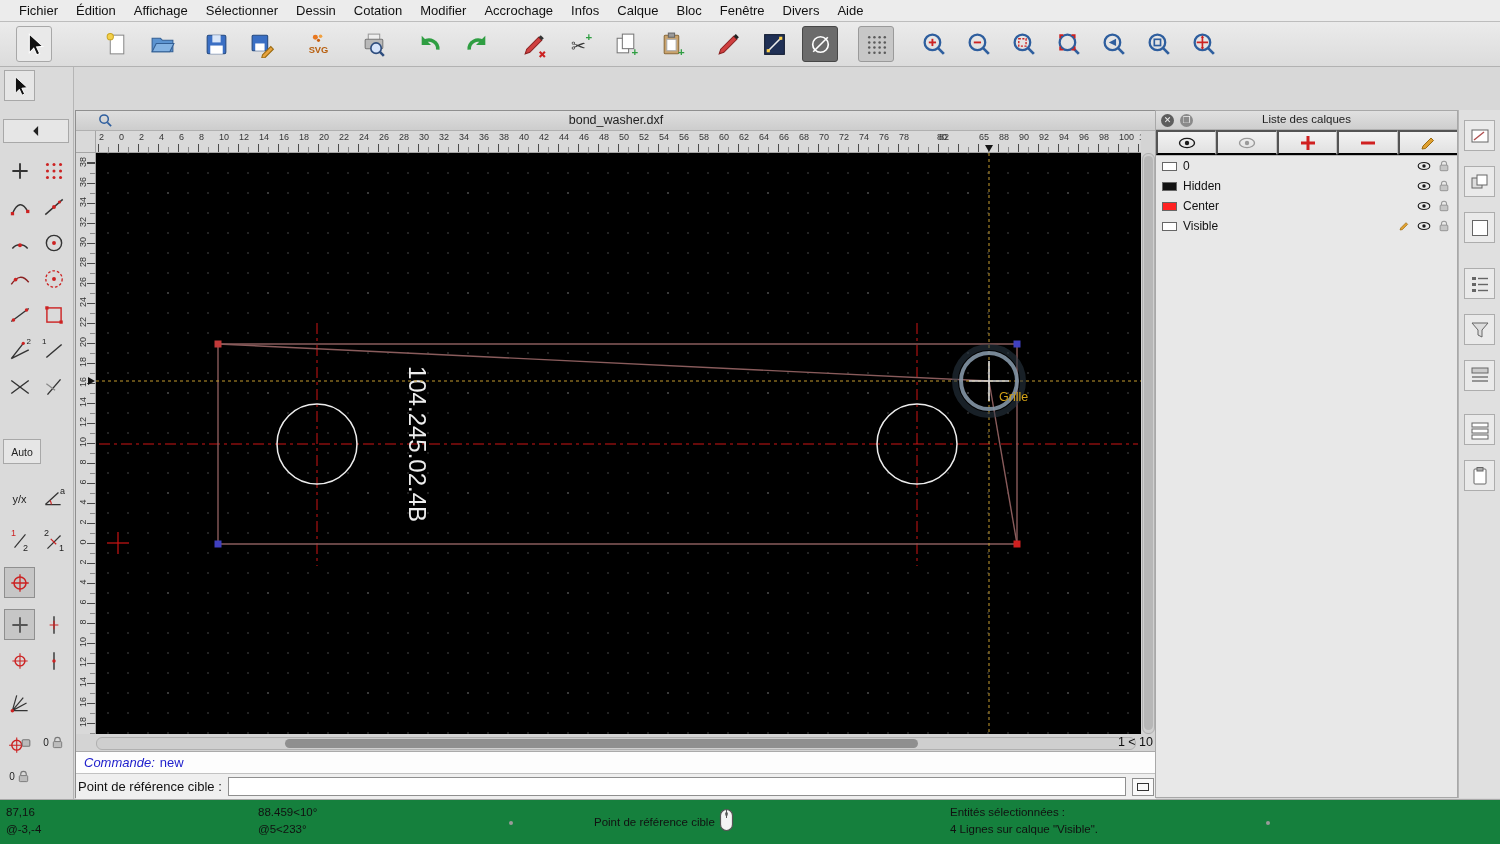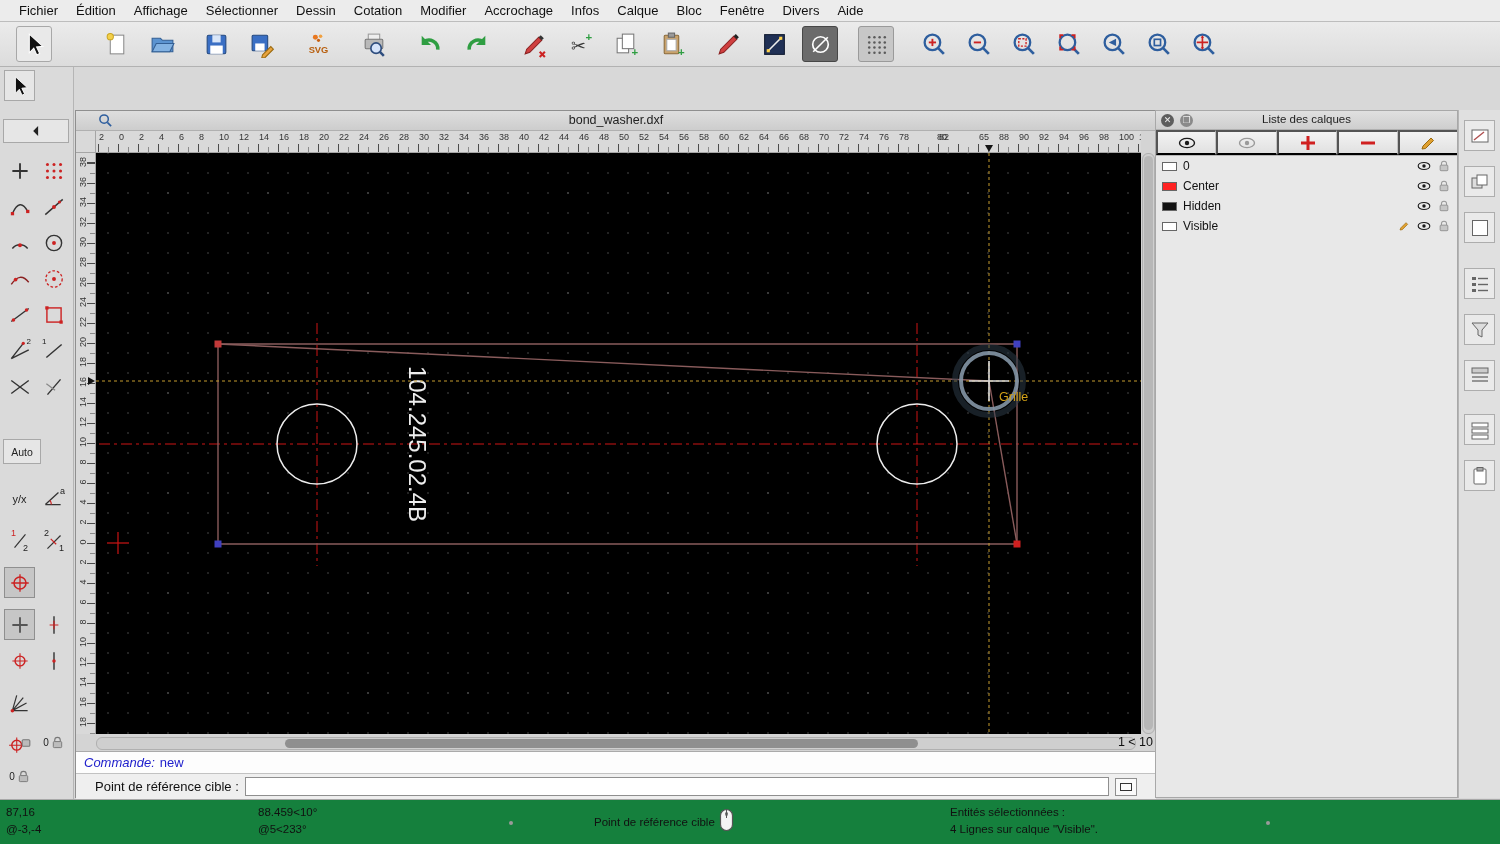--- a/index.html
+++ b/index.html
@@ -43,21 +43,21 @@
     background-image:radial-gradient(circle,#3b3b3b 1.1px,transparent 1.5px),radial-gradient(circle,#232323 0.9px,transparent 1.2px);
     background-size:100px 100px,20px 20px;background-position:22px 90px,2px 10px}
   .draw svg{position:absolute;left:0;top:0}
   .vscroll{position:absolute;left:1066px;top:42px;width:13px;height:581px;background:#cfcfcf;border:1px solid #b0b0b0;border-radius:6px}
   .vscroll .thumb{position:absolute;left:1px;top:2px;width:9px;height:574px;background:#b7b7b7;border-radius:5px}
   .hscroll{position:absolute;left:20px;top:626px;width:1040px;height:13px;background:#cfcfcf;border:1px solid #b0b0b0;border-radius:6px}
   .hscroll .thumb{position:absolute;left:188px;top:1px;width:633px;height:9px;background:#8f8f8f;border-radius:5px}
   .zoomind{position:absolute;right:3px;top:624px;width:76px;text-align:right;font-size:12.5px;color:#111}
   .cmd-history{position:absolute;left:0;top:640px;width:100%;height:22px;background:#fdfdfd;border-top:1px solid #aaa;display:flex;align-items:center;padding-left:8px;color:#2020cc}
   .cmd-history .lbl{font-style:italic;margin-right:5px}
-  .cmd-row{position:absolute;left:0;top:662px;width:100%;height:26px;background:#efefef;border-top:1px solid #c2c2c2;display:flex;align-items:center;padding:0 19px;gap:6px}
+  .cmd-row{position:absolute;left:0;top:662px;width:100%;height:26px;background:#efefef;border-top:1px solid #c2c2c2;display:flex;align-items:center;padding:0 2px;gap:6px}
   .cmd-row label{font-size:13px;white-space:nowrap}
   .cmd-row input{flex:1;height:19px;border:1px solid #8f8f8f;background:#fff;font-size:12px;padding:0 4px}
   .cmd-row .cmdbtn{width:22px;height:18px;border:1px solid #8f8f8f;background:#fafafa;display:flex;align-items:center;justify-content:center;padding:0}
   .cmd-row .cmdbtn span{display:block;width:12px;height:8px;border:1.5px solid #333}
   
   .layers{position:absolute;left:1155px;top:110px;width:303px;height:688px;background:#e8e8e8;border:1px solid #a8a8a8}
   .lp-header{position:relative;height:19px;background:linear-gradient(#e0e0e0,#cecece);border-bottom:1px solid #b0b0b0}
   .lp-header .t{position:absolute;left:0;top:2px;width:100%;text-align:center;font-size:11.5px;color:#222}
   .wbtn{position:absolute;top:3px;width:13px;height:13px;border-radius:50%;background:#5d5d5d;color:#eee;font-size:9px;line-height:13px;text-align:center;border:none;padding:0}
   .wbtn.b2{background:#8a8a8a}
@@ -671,34 +671,34 @@
     <svg viewBox="0 0 18 14">
         <ellipse cx="9" cy="7" rx="7.5" ry="4.6" fill="none" stroke="#1a1a1a" stroke-width="1.4"></ellipse>
         <circle cx="9" cy="7" r="2.2" fill="#1a1a1a"></circle>
       </svg>
     <svg viewBox="0 0 14 14">
         <path d="M4 6 V4.5 a3 3 0 0 1 6 0 V6" fill="none" stroke="#999" stroke-width="1.2"></path>
         <rect x="2.5" y="6" width="9" height="6.5" rx="1" fill="#c6c6c6" stroke="#8a8a8a"></rect>
       </svg>
   </div>
   <div class="lp-row">
-    <span class="layer-swatch" style="background: rgb(255, 34, 34);"></span>
-    <span class="nm">Center</span>
+    <span class="layer-swatch" style="background: rgb(17, 17, 17);"></span>
+    <span class="nm">Hidden</span>
     <svg viewBox="0 0 18 14">
         <ellipse cx="9" cy="7" rx="7.5" ry="4.6" fill="none" stroke="#1a1a1a" stroke-width="1.4"></ellipse>
         <circle cx="9" cy="7" r="2.2" fill="#1a1a1a"></circle>
       </svg>
     <svg viewBox="0 0 14 14">
         <path d="M4 6 V4.5 a3 3 0 0 1 6 0 V6" fill="none" stroke="#999" stroke-width="1.2"></path>
         <rect x="2.5" y="6" width="9" height="6.5" rx="1" fill="#c6c6c6" stroke="#8a8a8a"></rect>
       </svg>
   </div>
   <div class="lp-row">
-    <span class="layer-swatch" style="background: rgb(17, 17, 17);"></span>
-    <span class="nm">Hidden</span>
+    <span class="layer-swatch" style="background: rgb(255, 34, 34);"></span>
+    <span class="nm">Center</span>
     <svg viewBox="0 0 18 14">
         <ellipse cx="9" cy="7" rx="7.5" ry="4.6" fill="none" stroke="#1a1a1a" stroke-width="1.4"></ellipse>
         <circle cx="9" cy="7" r="2.2" fill="#1a1a1a"></circle>
       </svg>
     <svg viewBox="0 0 14 14">
         <path d="M4 6 V4.5 a3 3 0 0 1 6 0 V6" fill="none" stroke="#999" stroke-width="1.2"></path>
         <rect x="2.5" y="6" width="9" height="6.5" rx="1" fill="#c6c6c6" stroke="#8a8a8a"></rect>
       </svg>
   </div>
   <div class="lp-row">

